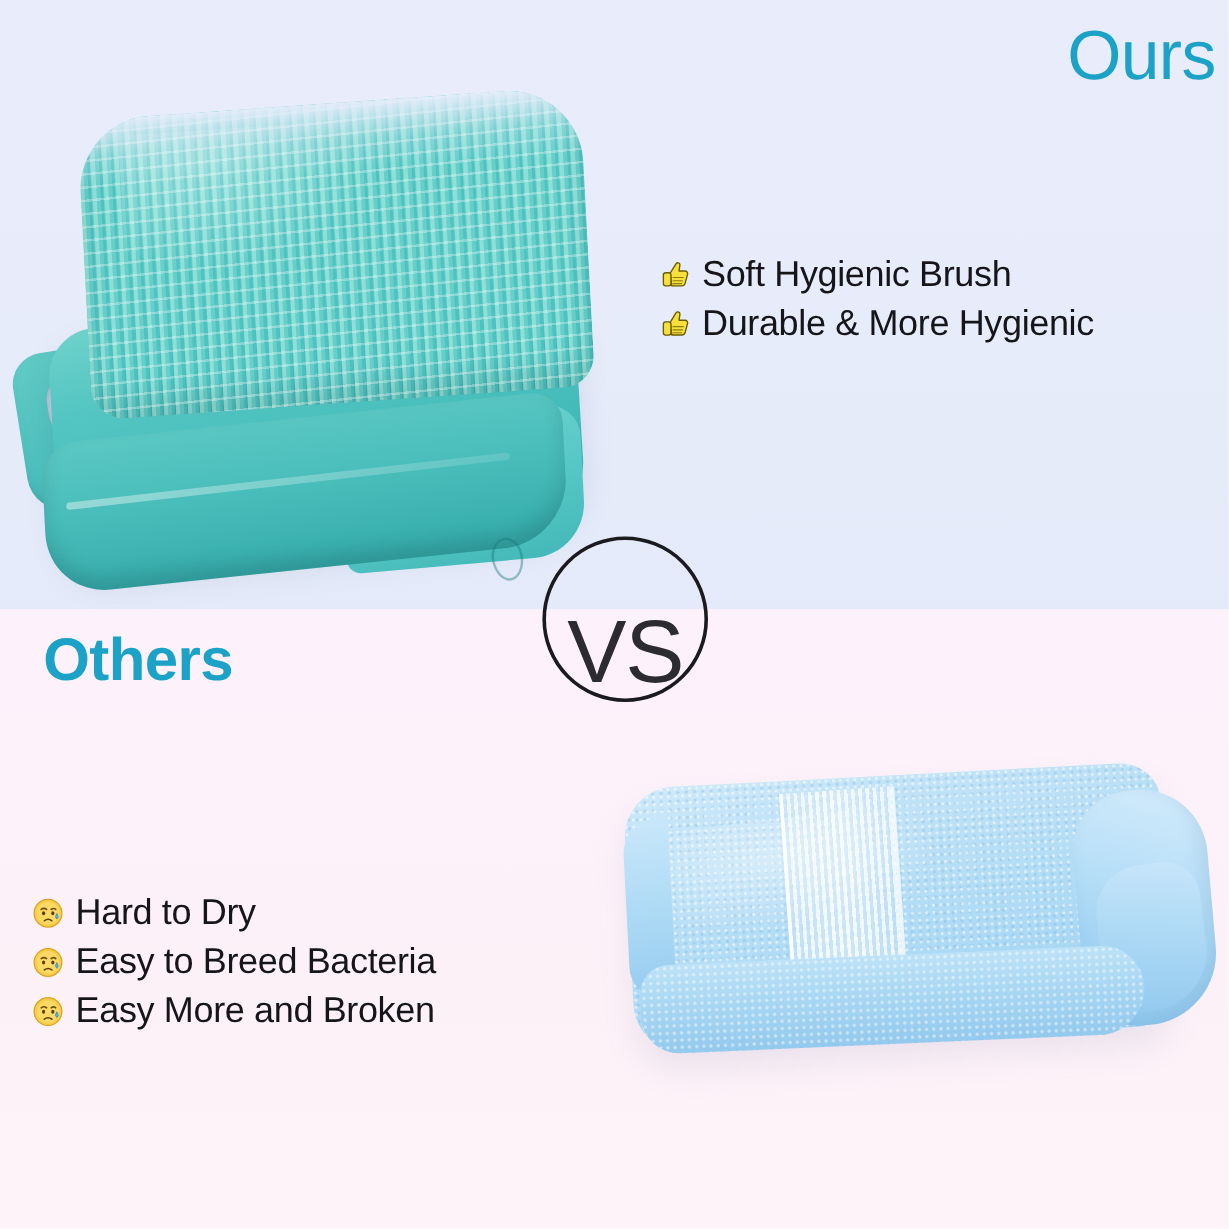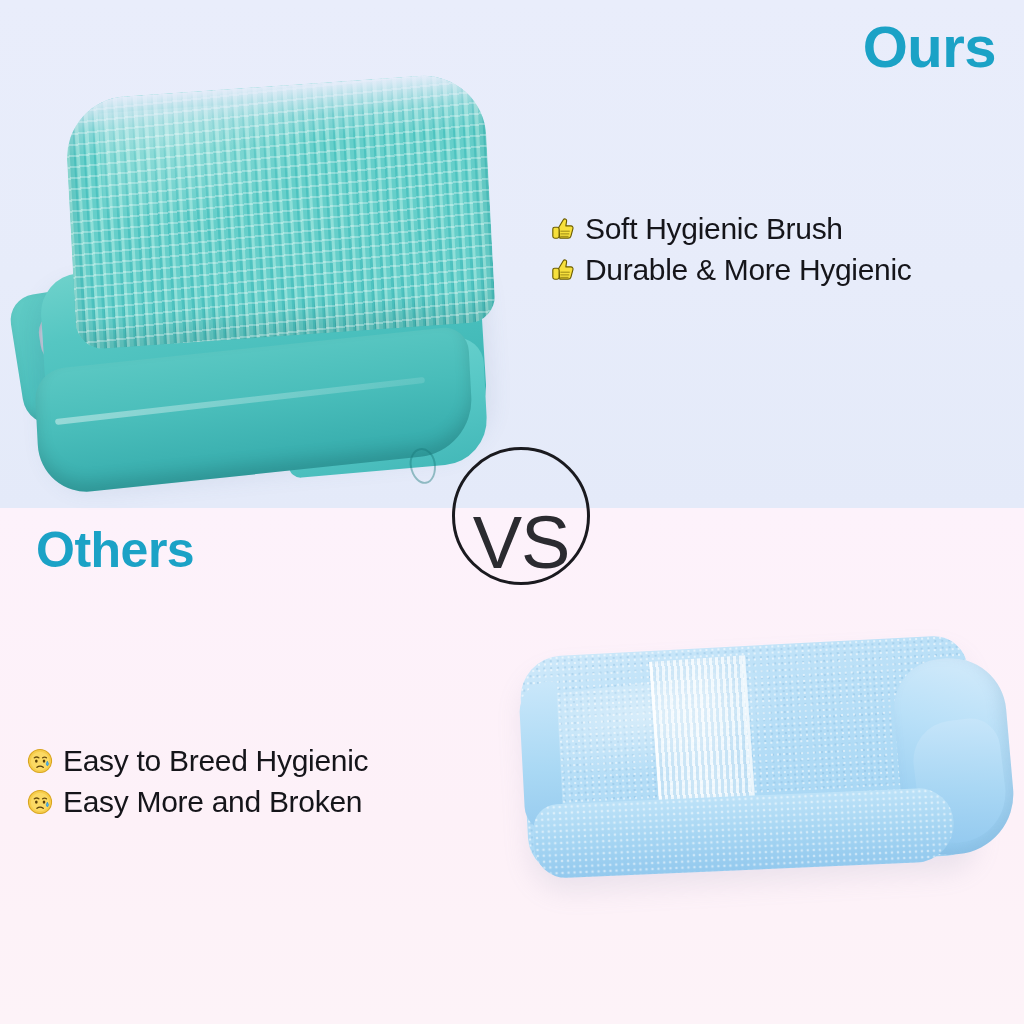--- a/index.html
+++ b/index.html
@@ -15,22 +15,22 @@
     position:absolute;left:0;top:0;width:1024px;height:508px;
     background:linear-gradient(180deg,#e9edfb 0%,#e7ecfa 55%,#e4eaf9 100%);
   }
   .bg-bottom{
     position:absolute;left:0;top:508px;width:1024px;height:516px;
     background:linear-gradient(180deg,#fdf2fb 0%,#fdf1f8 60%,#fdf3f8 100%);
   }
 
   
   .label-ours{
-    position:absolute;right:28px;top:18px;
-    font-size:58px;font-weight:bold;letter-spacing:-0.5px;
+    position:absolute;right:11px;top:18px;
+    font-size:58px;font-weight:normal;letter-spacing:-0.5px;
     color:#1ba2c6;line-height:1;
   }
   .label-others{
     position:absolute;left:36px;top:525px;
     font-size:50px;font-weight:bold;letter-spacing:-0.5px;
     color:#1ba2c6;line-height:1;
   }
 
   
   .vs-badge{
@@ -297,48 +297,63 @@
     <div class="towel-left-edge"></div>
     <div class="towel-roll"></div>
     <div class="towel-roll-fold"></div>
     <div class="towel-front">
       <div class="towel-front-tex"></div>
     </div>
   </div>
 
   <div class="list list-others">
 
-
     <div class="bullet">
       <span class="emoji">
         <svg viewBox="0 0 32 32">
           <circle cx="16" cy="16" r="13.2" fill="#f6cd4c" stroke="#d9a51f" stroke-width="1.2"></circle>
           <circle cx="16" cy="16" r="10.6" fill="#fbd964"></circle>
           <path d="M9.5 12.4 q2.6 -2 5.2 0" stroke="#6b4f10" stroke-width="1.5" fill="none" stroke-linecap="round"></path>
           <path d="M19 12.4 q2.3 -1.8 4.4 0" stroke="#6b4f10" stroke-width="1.5" fill="none" stroke-linecap="round"></path>
           <ellipse cx="11.8" cy="16.1" rx="1.5" ry="1.9" fill="#5a3f08"></ellipse>
           <ellipse cx="20.6" cy="16.1" rx="1.5" ry="1.9" fill="#5a3f08"></ellipse>
           <path d="M12.5 23.2 q3.6 -2.8 7.2 0" stroke="#5a3f08" stroke-width="1.5" fill="none" stroke-linecap="round"></path>
           <path d="M24.4 16.2 q2.6 3.6 0 5.4 q-2.6 -1.8 0 -5.4 z" fill="#55b6ef" stroke="#2f8fd0" stroke-width=".8"></path>
         </svg>
       </span>
-      <span class="btxt">Easy to Breed Hygienic</span>
+      <span class="btxt">Hard to Dry</span>
     </div>
 
     <div class="bullet">
       <span class="emoji">
         <svg viewBox="0 0 32 32">
           <circle cx="16" cy="16" r="13.2" fill="#f6cd4c" stroke="#d9a51f" stroke-width="1.2"></circle>
           <circle cx="16" cy="16" r="10.6" fill="#fbd964"></circle>
           <path d="M9.5 12.4 q2.6 -2 5.2 0" stroke="#6b4f10" stroke-width="1.5" fill="none" stroke-linecap="round"></path>
           <path d="M19 12.4 q2.3 -1.8 4.4 0" stroke="#6b4f10" stroke-width="1.5" fill="none" stroke-linecap="round"></path>
           <ellipse cx="11.8" cy="16.1" rx="1.5" ry="1.9" fill="#5a3f08"></ellipse>
           <ellipse cx="20.6" cy="16.1" rx="1.5" ry="1.9" fill="#5a3f08"></ellipse>
           <path d="M12.5 23.2 q3.6 -2.8 7.2 0" stroke="#5a3f08" stroke-width="1.5" fill="none" stroke-linecap="round"></path>
           <path d="M24.4 16.2 q2.6 3.6 0 5.4 q-2.6 -1.8 0 -5.4 z" fill="#55b6ef" stroke="#2f8fd0" stroke-width=".8"></path>
         </svg>
       </span>
+      <span class="btxt">Easy to Breed Bacteria</span>
+    </div>
+
+    <div class="bullet">
+      <span class="emoji">
+        <svg viewBox="0 0 32 32">
+          <circle cx="16" cy="16" r="13.2" fill="#f6cd4c" stroke="#d9a51f" stroke-width="1.2"></circle>
+          <circle cx="16" cy="16" r="10.6" fill="#fbd964"></circle>
+          <path d="M9.5 12.4 q2.6 -2 5.2 0" stroke="#6b4f10" stroke-width="1.5" fill="none" stroke-linecap="round"></path>
+          <path d="M19 12.4 q2.3 -1.8 4.4 0" stroke="#6b4f10" stroke-width="1.5" fill="none" stroke-linecap="round"></path>
+          <ellipse cx="11.8" cy="16.1" rx="1.5" ry="1.9" fill="#5a3f08"></ellipse>
+          <ellipse cx="20.6" cy="16.1" rx="1.5" ry="1.9" fill="#5a3f08"></ellipse>
+          <path d="M12.5 23.2 q3.6 -2.8 7.2 0" stroke="#5a3f08" stroke-width="1.5" fill="none" stroke-linecap="round"></path>
+          <path d="M24.4 16.2 q2.6 3.6 0 5.4 q-2.6 -1.8 0 -5.4 z" fill="#55b6ef" stroke="#2f8fd0" stroke-width=".8"></path>
+        </svg>
+      </span>
       <span class="btxt">Easy More and Broken</span>
     </div>
 
   </div>
 
 </div>
 
 </body></html>

